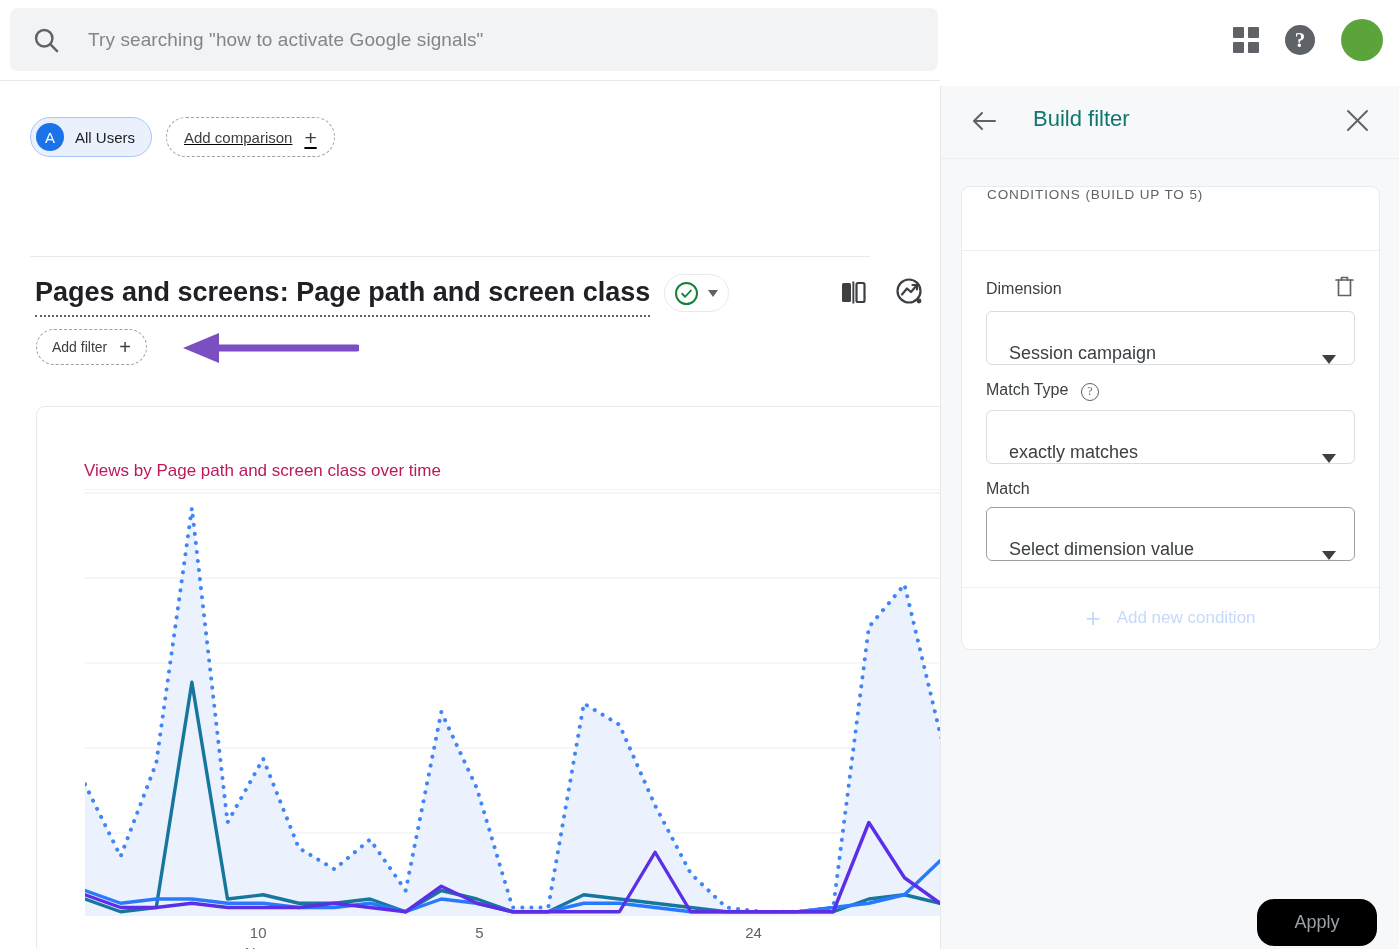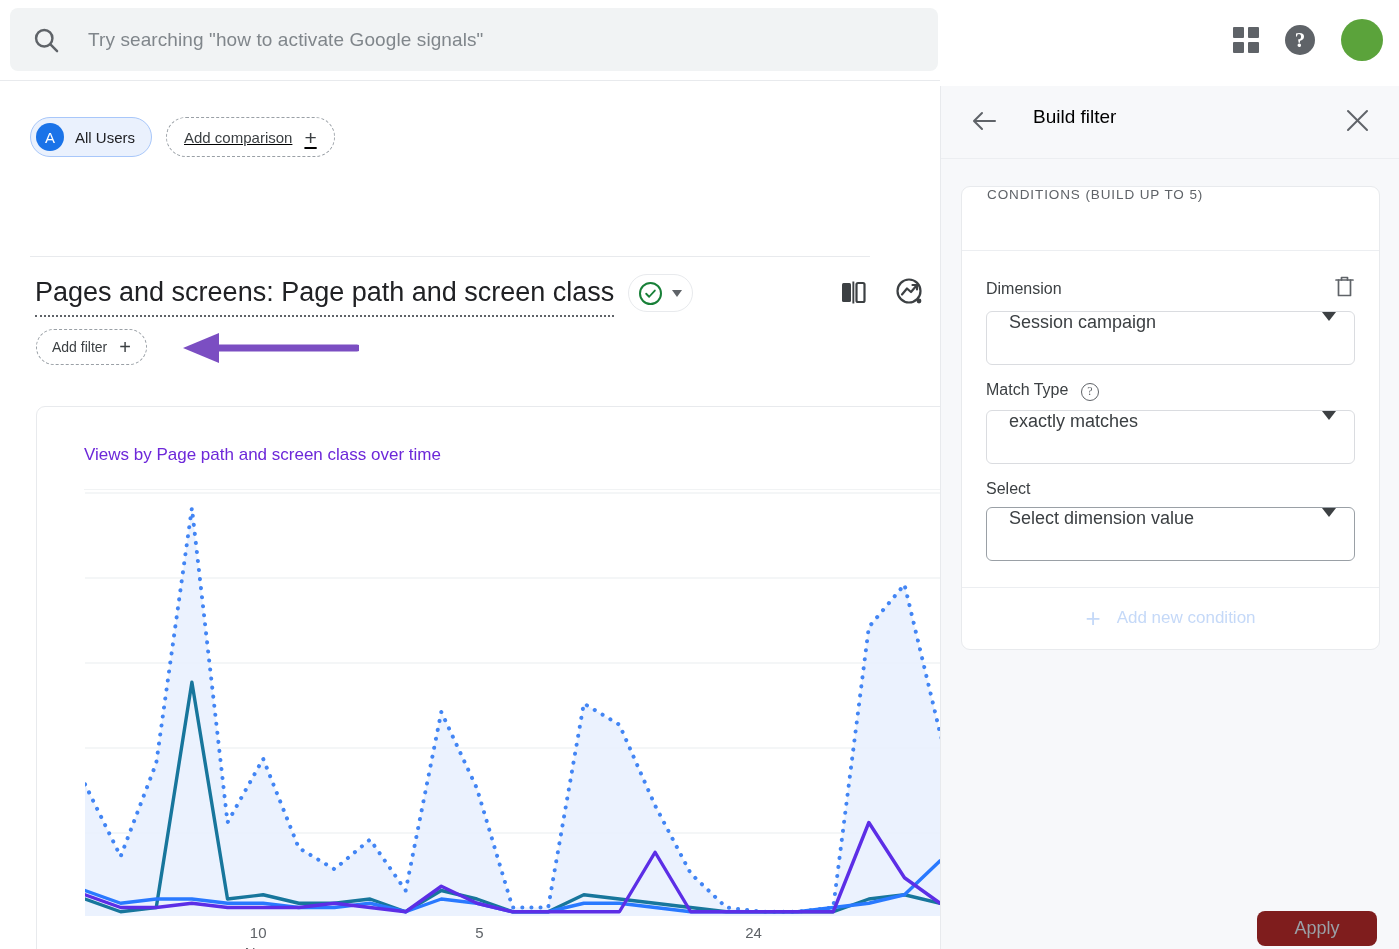--- a/index.html
+++ b/index.html
@@ -71,21 +71,21 @@
      padding:2px 5px; border-radius:3px; letter-spacing:0; }
   #daterange .rng { margin-left:12px; font-size:18px; color:#3c4043; }
   #daterange .caret { margin-left:18px; width:0;height:0;
      border-left:6px solid transparent; border-right:6px solid transparent; border-top:7px solid #5f6368; }
 
   #header-rule { position:absolute; left:30px; top:176px; width:840px; height:1px; background:#e8eaed; }
 
   
   #title-row { position:absolute; left:35px; top:194px; display:flex; align-items:center; }
   #page-title {
-    font-size:27px; color:#202124; font-weight:400; white-space:nowrap;
+    font-size:27px; color:#202124; font-weight:700; white-space:nowrap;
     border-bottom:2.5px dotted #5f6368; padding-bottom:7px;
   }
   #title-status {
     margin-left:14px; margin-bottom:8px; height:38px; border:1px solid #e8eaed; border-radius:19px;
     display:flex; align-items:center; padding:0 10px; gap:10px; cursor:pointer; background:#fff;
   }
   .check-circle { width:23px; height:23px; border-radius:50%; border:2.2px solid #188038;
      display:flex; align-items:center; justify-content:center; }
   .check-circle svg { width:13px; height:13px; }
   .tri-down { width:0;height:0;border-left:5.5px solid transparent;
@@ -103,70 +103,70 @@
   #add-filter .plus { font-size:20px; color:#3c4043; line-height:1; font-weight:300; }
 
   
   #annotation-arrow { position:absolute; left:183px; top:252px; width:176px; height:32px; }
 
   
   #chart-card {
     position:absolute; left:36px; top:326px; width:1010px; height:615px;
     background:#fff; border:1px solid #e8eaed; border-radius:9px;
   }
-  #chart-title { position:absolute; left:47px; top:38px; font-size:17px; color:#6d28d9; }
+  #chart-title { position:absolute; left:47px; top:54px; font-size:17px; color:#be185d; }
   #chart-card-rule { position:absolute; left:47px; top:82px; width:963px; height:1px; background:#f1f3f4; }
   #plot { position:absolute; left:48px; top:84px; width:962px; height:425px; }
   #xaxis-labels { position:absolute; left:48px; top:516px; width:962px; height:50px; }
   .xtick { position:absolute; font-size:15px; color:#5f6368; text-align:center; }
 
   
   #panel {
     position:absolute; right:0; top:86px; width:459px; height:863px;
     background:#f7f8fa; border-left:1px solid #e8eaed;
   }
   #panel-header { position:relative; height:72px; }
   #panel-back { position:absolute; left:30px; top:21px; cursor:pointer; }
-  #panel-title { position:absolute; left:92px; top:20px; font-size:19px; color:#000000; }
+  #panel-title { position:absolute; left:92px; top:20px; font-size:22px; color:#0f766e; }
   #panel-close { position:absolute; right:28px; top:21px; cursor:pointer; }
   #panel-header-rule { position:absolute; left:0; top:72px; width:459px; height:1px; background:#eceef1; }
 
   #conditions-card {
     position:absolute; left:20px; top:100px; width:419px;
     background:#fff; border:1px solid #e8eaed; border-radius:9px; overflow:hidden;
   }
   #conditions-head { height:64px; display:flex; align-items:flex-start; padding-left:25px;
     border-bottom:1px solid #eceef1; }
   #conditions-head span { font-size:13.5px; color:#5f6368; letter-spacing:.9px; }
   #condition-body { padding:24px 24px 26px 24px; }
   .field-label-row { display:flex; align-items:center; justify-content:space-between; }
   .field-label { font-size:16px; color:#3c4043; }
   .help-q { width:18px; height:18px; border-radius:50%; border:1.6px solid #5f6368;
     display:inline-flex; align-items:center; justify-content:center; font-size:12px;
     color:#5f6368; margin-left:8px; font-family:"Liberation Serif", serif; }
   .select-box {
     margin-top:9px; height:54px; border:1px solid #dadce0; border-radius:6px; background:#fff;
-    display:flex; align-items:flex-start; justify-content:space-between; padding:0 18px 0 22px;
+    display:flex; align-items:flex-end; justify-content:space-between; padding:0 18px 0 22px;
     cursor:pointer;
   }
   .select-box.focused { border:1.6px solid #9aa0a6; }
   .select-text { font-size:18px; color:#3c4043; }
   .select-caret { width:0;height:0;border-left:7px solid transparent;
      border-right:7px solid transparent; border-top:9px solid #3c4043; }
   .field-gap { height:16px; }
   #add-new-condition {
     border-top:1px solid #eceef1; height:62px;
     display:flex; align-items:center; justify-content:center; gap:16px; cursor:pointer;
   }
   #add-new-condition .plus { font-size:26px; color:#c5d9f8; line-height:1; font-weight:300; }
   #add-new-condition .lbl { font-size:17px; color:#c5d9f8; }
 
   #apply-button {
-    position:absolute; right:22px; bottom:3px; width:120px; height:35px;
-    background:#7f1d1d; color:#9aa0a6; border:none; border-radius:8px;
+    position:absolute; right:22px; bottom:3px; width:120px; height:47px;
+    background:#000000; color:#9aa0a6; border:none; border-radius:17px;
     font-size:18px; font-family:"Liberation Sans", sans-serif; cursor:default;
     display:flex; align-items:center; justify-content:center;
   }
 </style>
 </head>
 <body>
 
 <div id="app">
 
   <div id="topbar">
@@ -326,21 +326,21 @@
           </span>
         </div>
         <div class="select-box">
           <span class="select-text">exactly matches</span>
           <span class="select-caret"></span>
         </div>
 
         <div class="field-gap"></div>
 
         <div class="field-label-row">
-          <span class="field-label">Select</span>
+          <span class="field-label">Match</span>
         </div>
         <div class="select-box focused">
           <span class="select-text">Select dimension value</span>
           <span class="select-caret"></span>
         </div>
       </div>
       <div id="add-new-condition">
         <span class="plus">+</span>
         <span class="lbl">Add new condition</span>
       </div>

